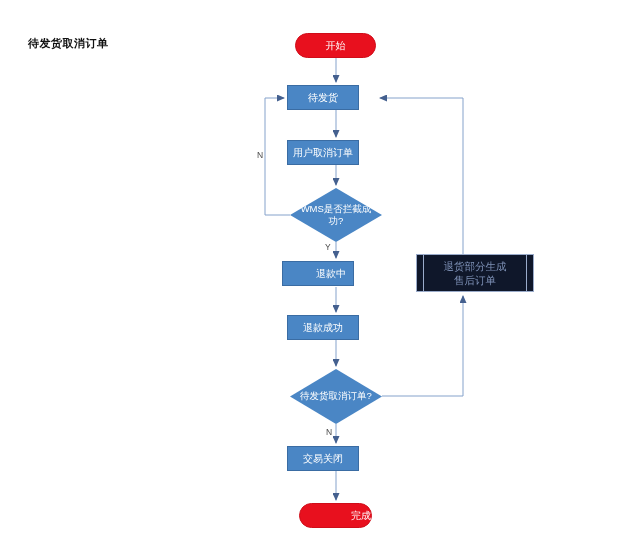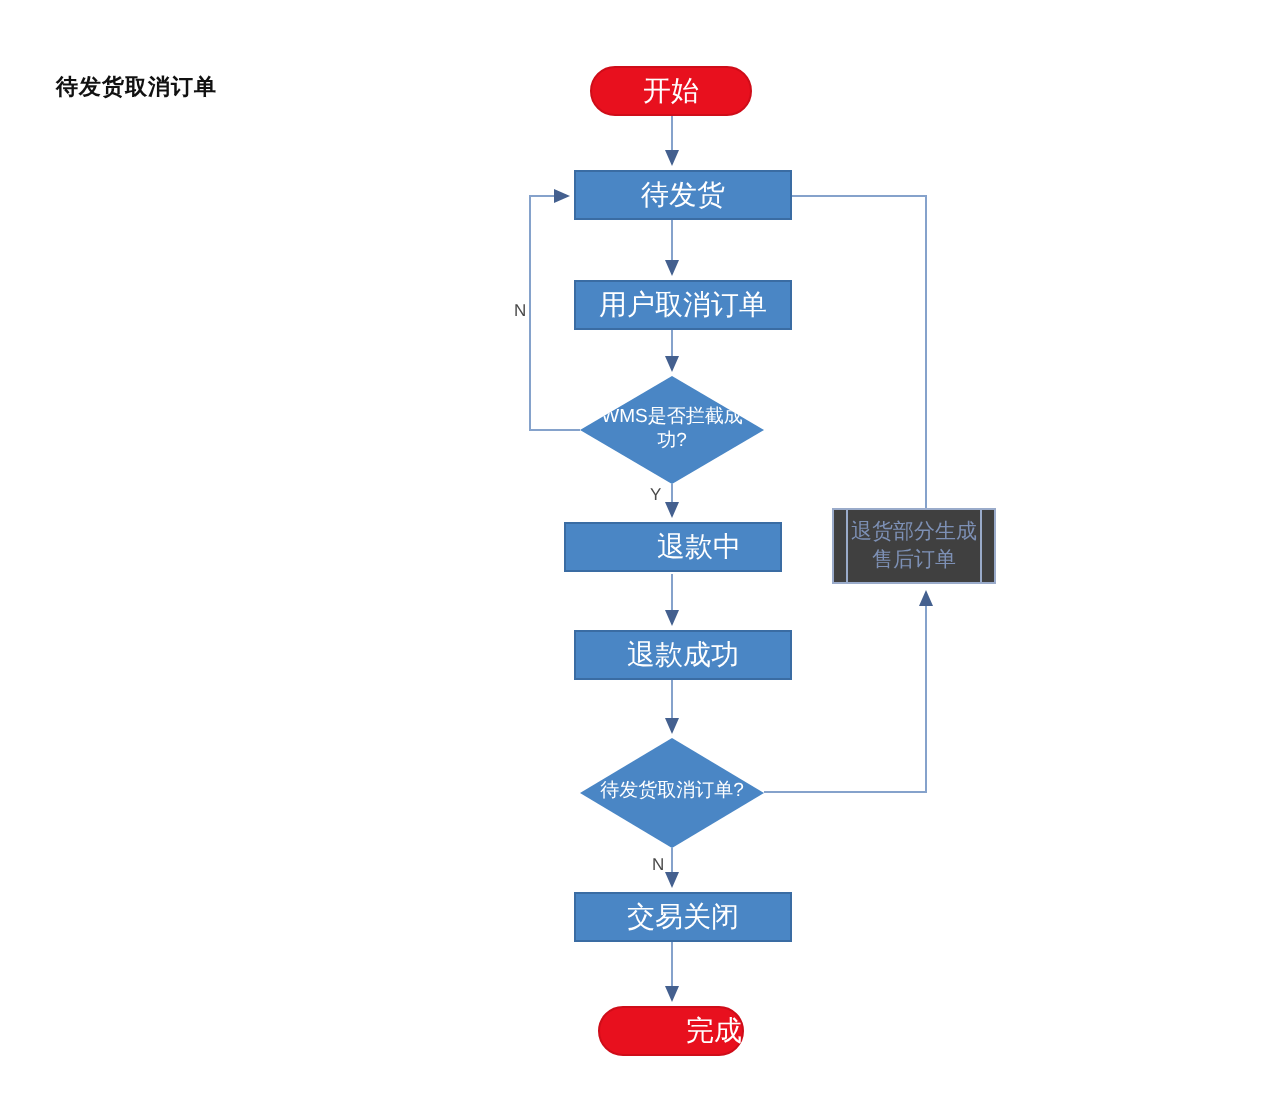--- a/index.html
+++ b/index.html
@@ -8,37 +8,37 @@
     font-family:"Liberation Sans","DejaVu Sans",sans-serif; overflow:hidden;
   }
   .title {
     position:absolute; left:28px; top:36px;
     font-size:11px; font-weight:bold; color:#111; letter-spacing:.5px;
   }
   .connector-layer { position:absolute; left:0; top:0; pointer-events:none; }
 
   .node {
     position:absolute; display:flex; align-items:center; justify-content:center;
-    text-align:center; color:#ffffff; font-size:14px; box-sizing:border-box;
+    text-align:center; color:#ffffff; font-size:10px; box-sizing:border-box;
   }
   .rect {
-    width:109px; height:25px; background:#4a86c5; border:1px solid #3a6ca3;
+    width:72px; height:25px; background:#4a86c5; border:1px solid #3a6ca3;
   }
   .terminal {
     height:25px; background:#e8101e; border:1px solid #cf0d19; border-radius:13px;
   }
   .terminal.start { width:81px; }
   .terminal.end { width:73px;justify-content:flex-end; }
   .diamond {
     background:#4a86c5; clip-path:polygon(50% 0,100% 50%,50% 100%,0 50%);
     font-size:9.5px; line-height:1.3;
   }
   .diamond .inner { width:74px; }
   .sidebox {
-    width:82px; height:38px; background:#404040; border:1px solid #9aabca;
+    width:118px; height:38px; background:#0f172a; border:1px solid #9aabca;
     color:#7d90b5; font-size:10.5px; line-height:1.35;
   }
   .sidebox .inner { width:68px; }
   .sidebox::before, .sidebox::after {
     content:""; position:absolute; top:0; bottom:0; border-left:1px solid #9aabca;
   }
   .sidebox::before { left:6px; }
   .sidebox::after { right:6px; }
   .edge-label {
     position:absolute; font-size:8.5px; color:#4a4a4a; line-height:1;

